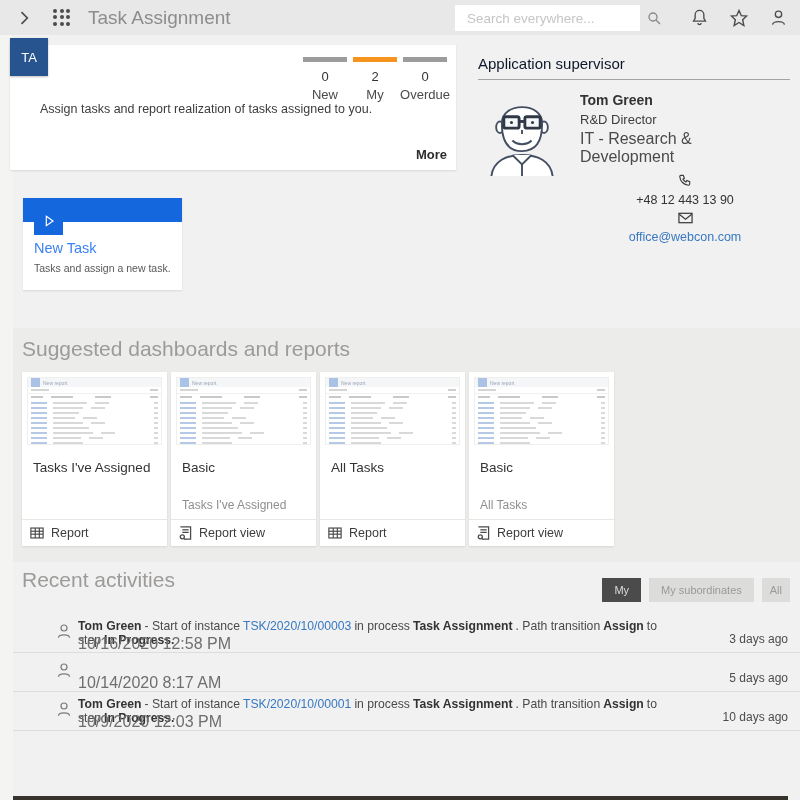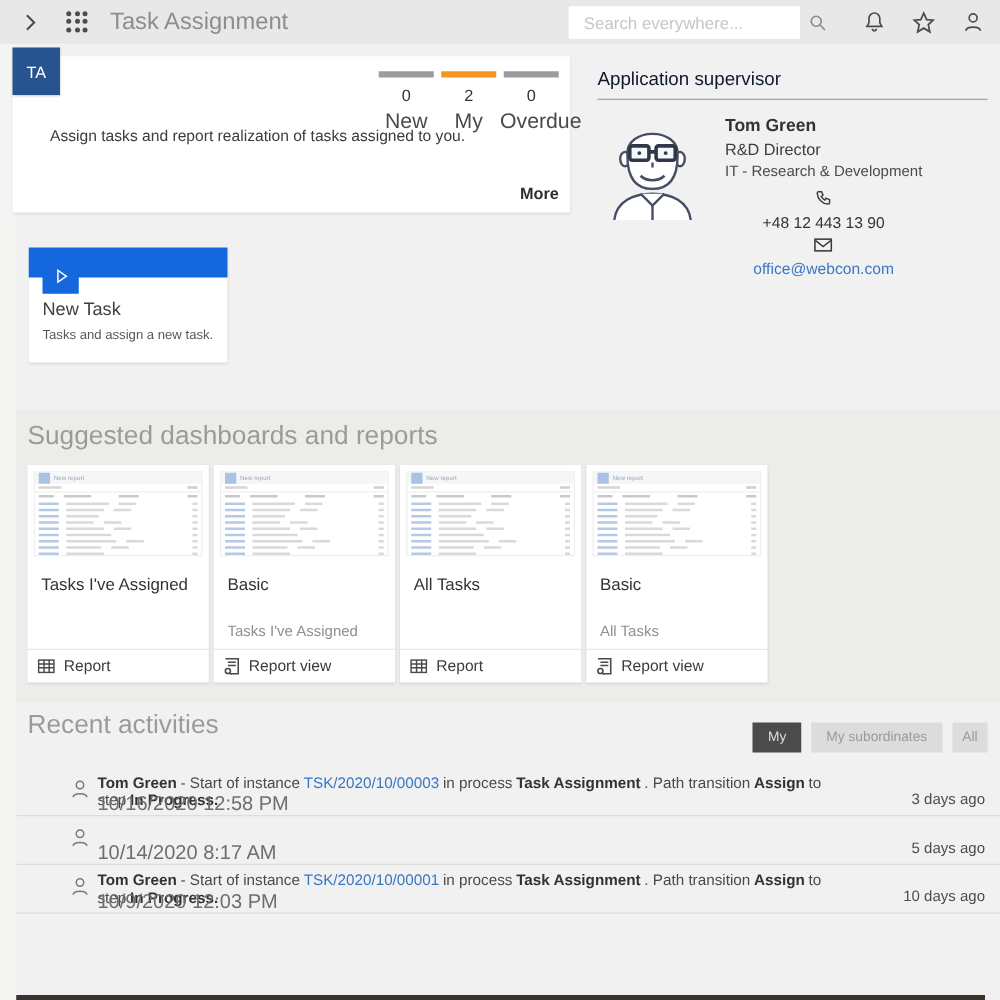--- a/index.html
+++ b/index.html
@@ -25,40 +25,40 @@
   
   .app-card{position:absolute;left:10px;top:45px;width:446px;height:125px;background:#fff;
     box-shadow:0 1px 2px rgba(0,0,0,.10);}
   .ta-tile{position:absolute;left:10px;top:38px;width:38px;height:38px;color:#fff;
     display:flex;align-items:center;justify-content:center;font-size:13px;z-index:6;
     box-shadow:0 1px 2px rgba(0,0,0,.25);}
   .counters{position:absolute;right:6px;top:12px;display:flex;}
   .counter{width:50px;text-align:center;}
   .counter .bar{height:5px;width:44px;margin:0 auto 7px;}
   .counter .val{font-size:13px;color:#333;margin-bottom:3px;}
-  .counter .lbl{font-size:17px;color:#4a4a4a;}
+  .counter .lbl{font-size:13px;color:#4a4a4a;}
   .app-desc{position:absolute;left:30px;top:57px;width:390px;font-size:12.5px;color:#3c3c3c;}
   .more-link{position:absolute;right:9px;bottom:8px;font-size:13px;font-weight:bold;color:#2e2e2e;cursor:pointer;}
   
   .supervisor{position:absolute;left:478px;top:55px;width:312px;}
   .sup-head{font-size:15px;color:#0f172a;padding-bottom:7px;border-bottom:1px solid #a3a3a3;font-weight:400;}
   .sup-body{display:flex;margin-top:8px;}
   .sup-info{margin-left:14px;padding-top:4px;}
   .sup-name{font-size:14px;font-weight:bold;color:#333;margin-bottom:4px;}
   .sup-role{font-size:13px;color:#3d3d3d;margin-bottom:3px;}
-  .sup-dept{font-size:12px;color:#4a4a4a;margin-bottom:7px;}
+  .sup-dept{font-size:16px;color:#4a4a4a;margin-bottom:7px;}
   .sup-row{display:flex;align-items:center;gap:6px;font-size:12.5px;color:#333;margin-bottom:5px;flex-direction:column;}
   .sup-row a{color:#3778c2;text-decoration:none;}
   
   .newtask{position:absolute;left:23px;top:198px;width:159px;height:92px;background:#fff;
     box-shadow:0 1px 2px rgba(0,0,0,.10);cursor:pointer;}
   .nt-bar{position:absolute;left:0;top:0;width:100%;height:24px;}
   .nt-icon{position:absolute;left:11px;top:8px;width:29px;height:29px;display:flex;
     align-items:center;justify-content:center;}
-  .nt-title{position:absolute;left:11px;top:42px;font-size:14.5px;color:#404040;}
+  .nt-title{position:absolute;left:11px;top:42px;font-size:14.5px;color:#3b82f6;}
   .nt-desc{position:absolute;left:11px;top:64px;font-size:10.5px;color:#585858;}
   
   .section{position:absolute;left:13px;top:328px;width:787px;height:234px;background:#ececea;}
   .sec-head{position:absolute;left:9px;top:9px;font-size:21px;font-weight:300;color:#9c9b99;}
   .cards{position:absolute;left:9px;top:44px;display:flex;gap:4px;}
   .rcard{width:145px;height:174px;background:#fff;box-shadow:0 1px 2px rgba(0,0,0,.10);
     position:relative;cursor:pointer;}
   .thumb{position:absolute;left:6px;top:6px;right:6px;height:66px;background:#fff;
     box-shadow:0 0 0 1px #efefee;overflow:hidden;}
   .mini-top{height:9px;background:#f5f6f8;display:flex;align-items:center;}

